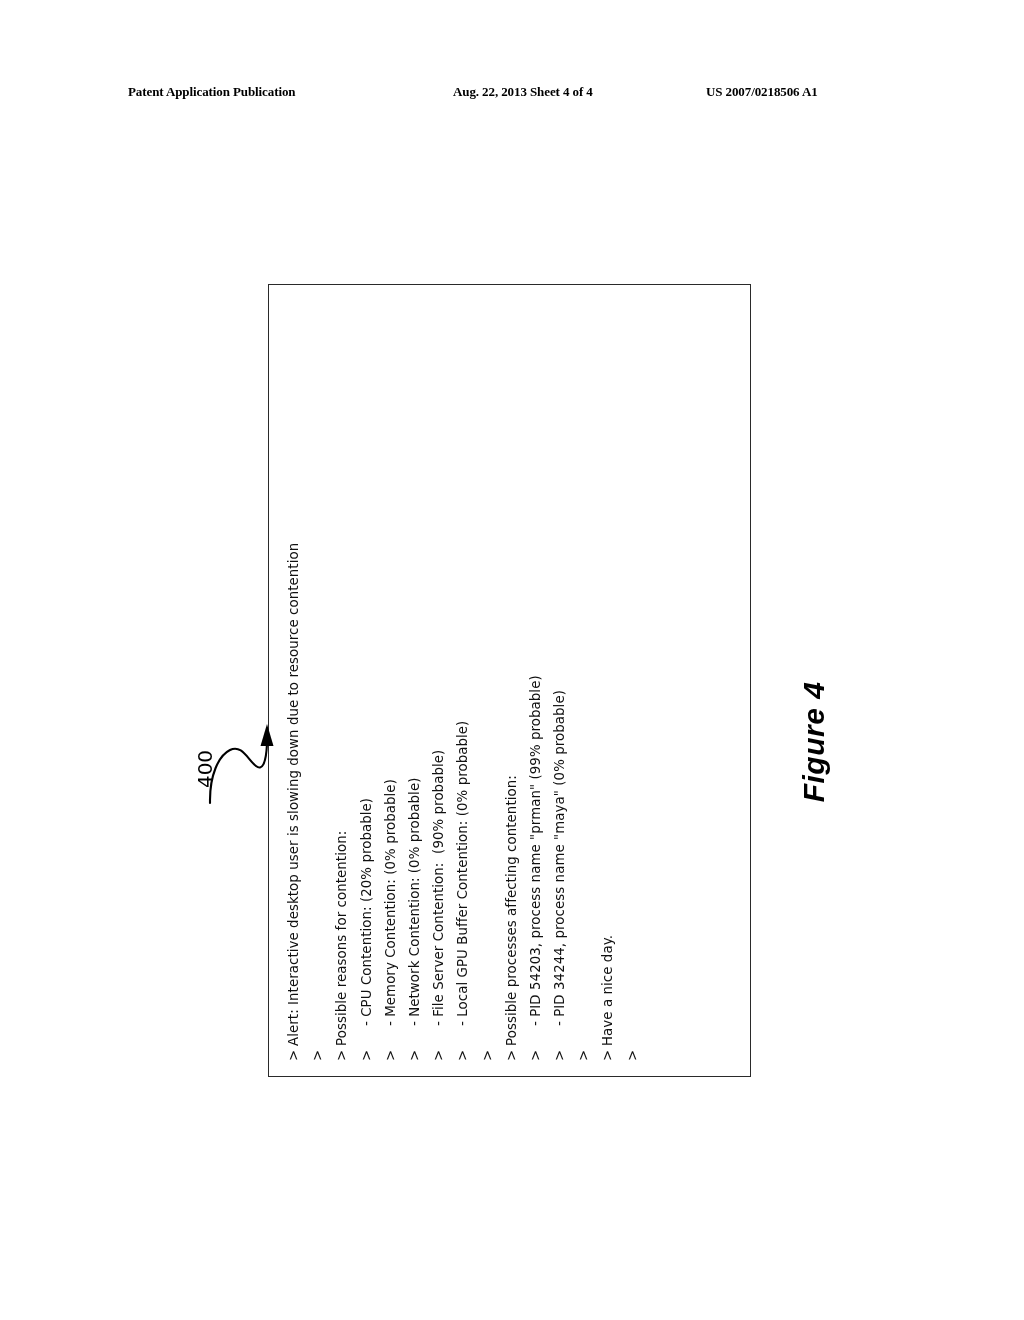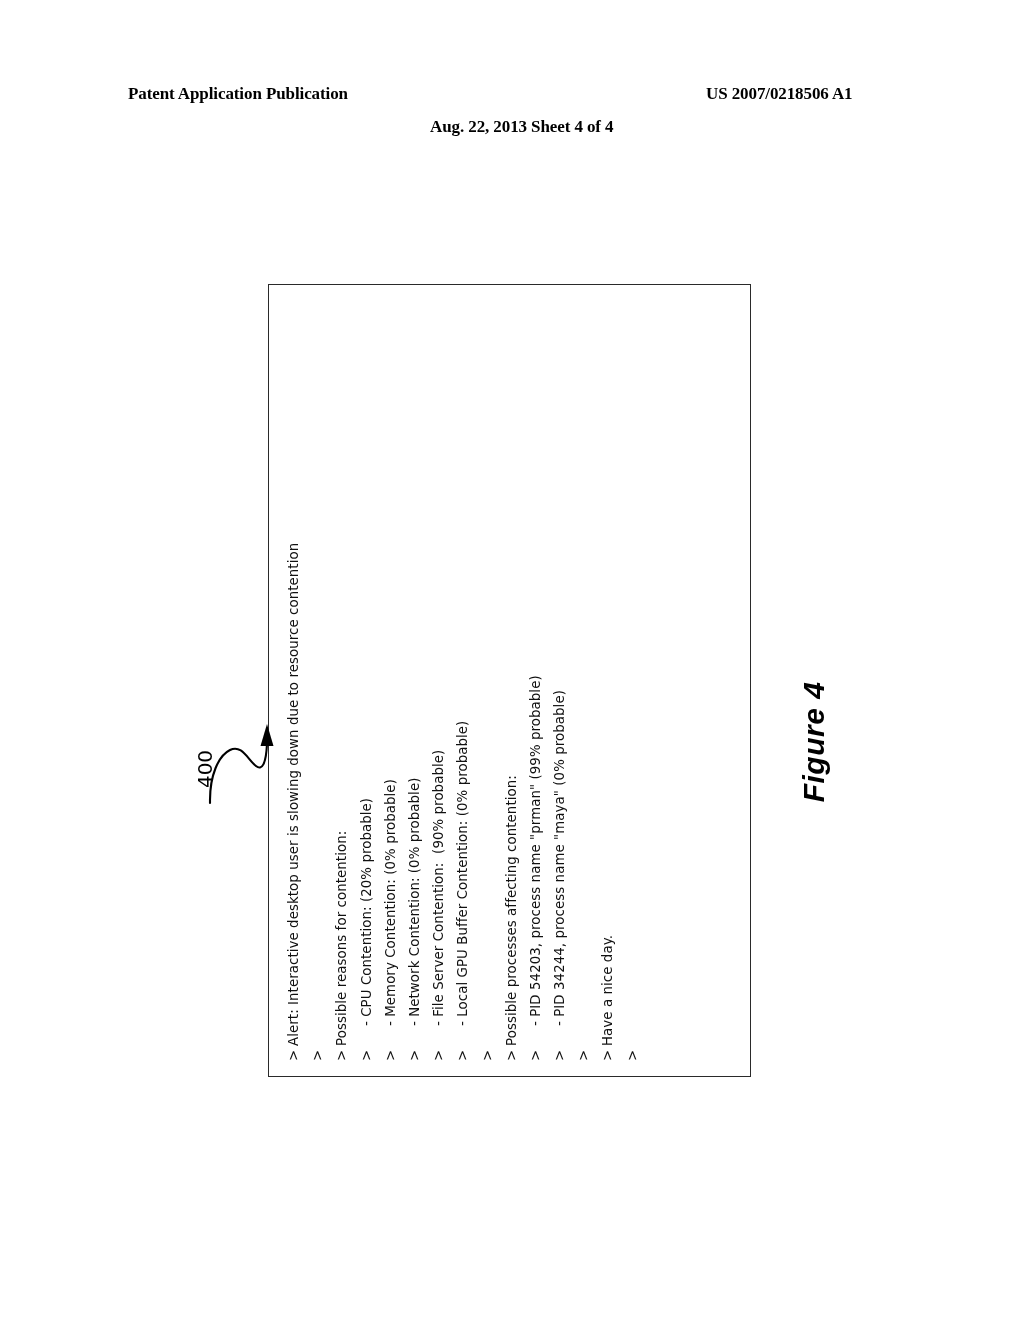--- a/index.html
+++ b/index.html
@@ -21,33 +21,32 @@
     position: absolute;
     top: 84px;
     left: 0;
     width: 932px;
     height: 30px;
     display: flex;
     flex-direction: row;
     align-items: baseline;
     font-family: "Liberation Serif", serif;
     font-weight: bold;
-    font-size: 17px;
+    font-size: 13px;
     letter-spacing: -0.1px;
     white-space: nowrap;
     padding-left: 17px;
   }
   .pub-header .hdr-left {
     position: absolute;
     left: 128px;
   }
   .pub-header .hdr-mid {
     position: absolute;
-    left: 430px;
-    margin-top: 33px;
+    left: 453px;
   }
   .pub-header .hdr-right {
     position: absolute;
     left: 706px;
   }
 
   
   .figure-box {
     position: absolute;
     left: 268px;

